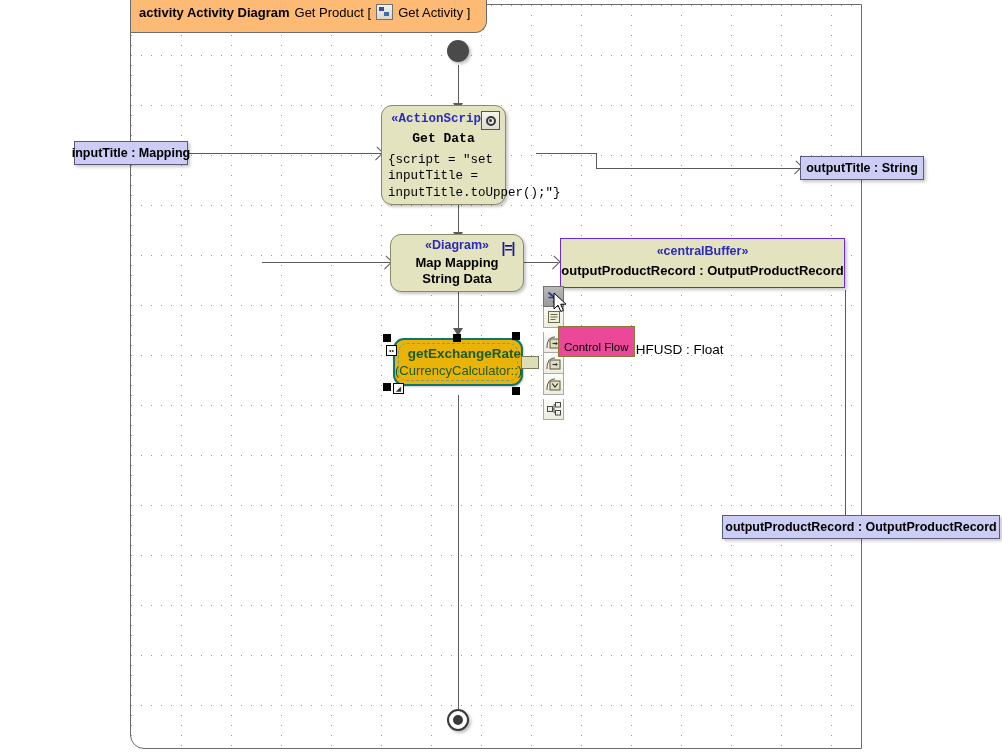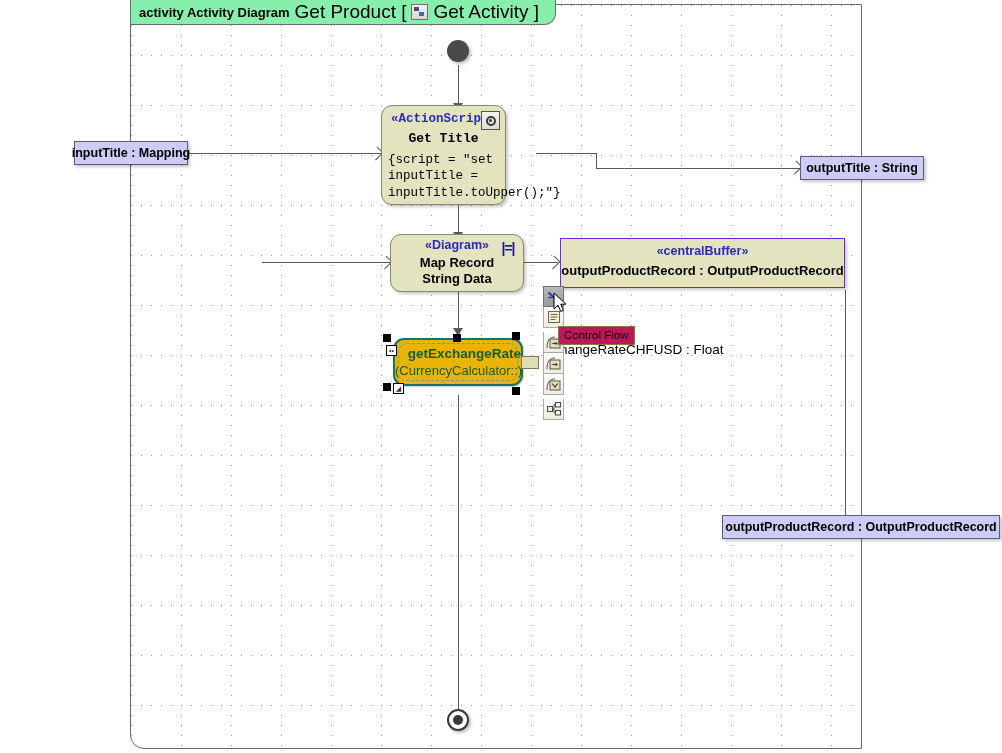--- a/index.html
+++ b/index.html
@@ -41,38 +41,38 @@
     background: #b9b9b9;
     z-index: -1;
   }
 
   
   #frame-tab {
     position: absolute;
     left: 130px;
     top: 0px;
     height: 24px;
-    padding: 0 16px 0 8px;
-    background: #86efac;
+    padding: 0 16px 8px 8px;
+    background: #fdba74;
     border: 1px solid #6b6b6b;
     border-top: none;
     border-radius: 0 0 12px 0;
     display: flex;
     align-items: center;
     gap: 5px;
     white-space: nowrap;
     z-index: 6;
   }
   #frame-tab .kw {
     font-size: 13px;
     font-weight: bold;
     color: #000;
   }
   #frame-tab .nm {
-    font-size: 19px;
+    font-size: 13px;
     color: #000;
   }
   .tab-icon {
     width: 15px;
     height: 14px;
     border: 1px solid #707070;
     background: linear-gradient(#f2f2ee, #d8d8d0);
     position: relative;
     display: inline-block;
     vertical-align: middle;
@@ -330,25 +330,25 @@
     position: absolute;
     left: 50%; top: 50%;
     transform: translate(-50%, -50%);
   }
 
   
   #tooltip {
     position: absolute;
     left: 558px;
     top: 326px;
-    background: #be185d;
+    background: #ec4899;
     border: 1px solid #8a7a3a;
     color: #000;
     font-size: 11.5px;
-    padding: 1px 5px 2px 5px;
+    padding: 13px 5px 2px 5px;
     white-space: nowrap;
     z-index: 60;
     line-height: 14px;
   }
 
   
   #occluded-label {
     position: absolute;
     left: 560px;
     top: 342px;
@@ -409,30 +409,30 @@
   <div class="arrow-right-open" style="left:549px; top:257px;"></div>
 
   <div class="edge edge-v" style="left:845px; top:290px; height:237px;"></div>
   <div class="edge edge-h" style="left:845px; top:527px; width:0px;"></div>
 
   <div class="initial-node" style="left:447px; top:40px;"></div>
 
   <div class="node action" style="left:381px; top:105px; width:125px; height:100px;font-family:Liberation Mono, monospace;">
     <div class="badge-script"></div>
     <div class="stereo" style="margin-top:6px;">«ActionScript»</div>
-    <div class="nodename" style="margin-top:3px;">Get Title</div>
+    <div class="nodename" style="margin-top:3px;">Get Data</div>
     <div class="bodytext" style="margin-top:5px;">{script = "set</div>
     <div class="bodytext">inputTitle =</div>
     <div class="bodytext">inputTitle.toUpper();"}</div>
   </div>
 
   <div class="node action" style="left:390px; top:234px; width:134px; height:58px;">
     <div class="badge-map">|=|</div>
     <div class="stereo" style="margin-top:3px;">«Diagram»</div>
-    <div class="nodename" style="margin-top:1px;">Map Record</div>
+    <div class="nodename" style="margin-top:1px;">Map Mapping</div>
     <div class="nodename">String Data</div>
   </div>
 
   <div class="node buffer" style="left:560px; top:238px; width:285px; height:50px;">
     <div class="stereo" style="margin-top:5px;">«centralBuffer»</div>
     <div class="nodename" style="margin-top:3px;">outputProductRecord : OutputProductRecord</div>
   </div>
 
   <div class="node callnode" style="left:393px; top:338px; width:130px; height:48px;">
     <div class="inner"></div>

